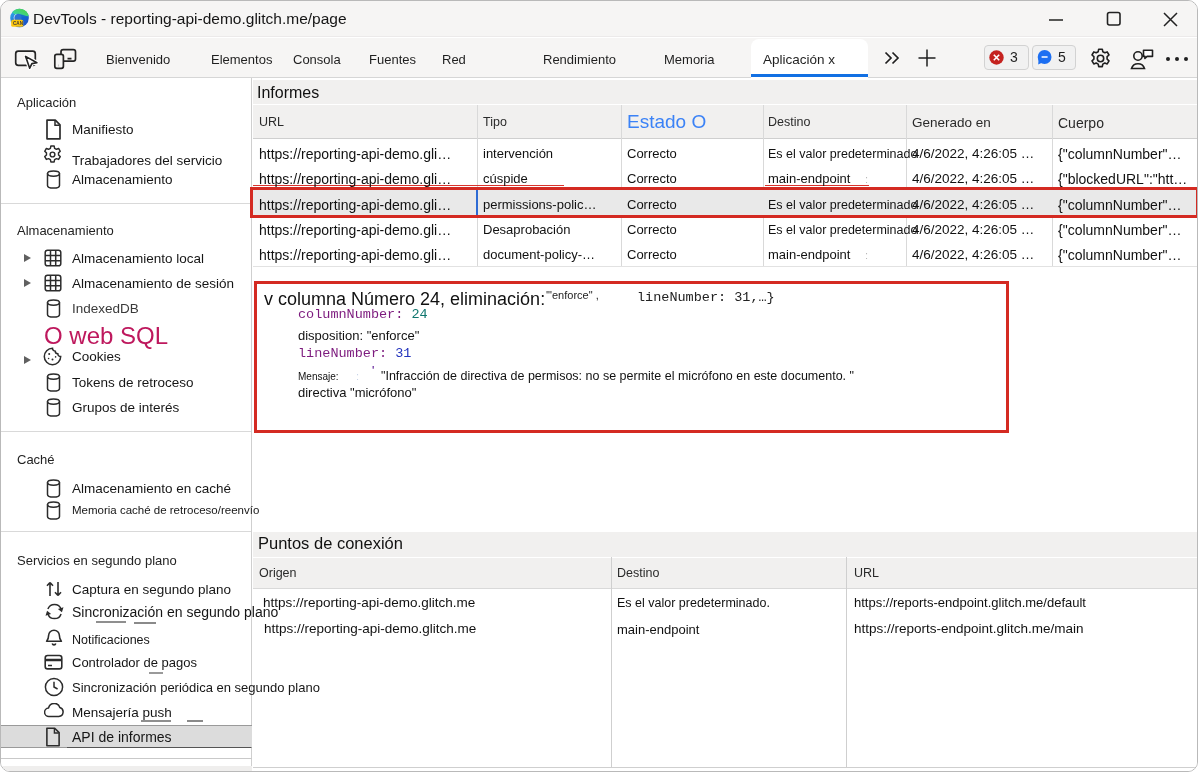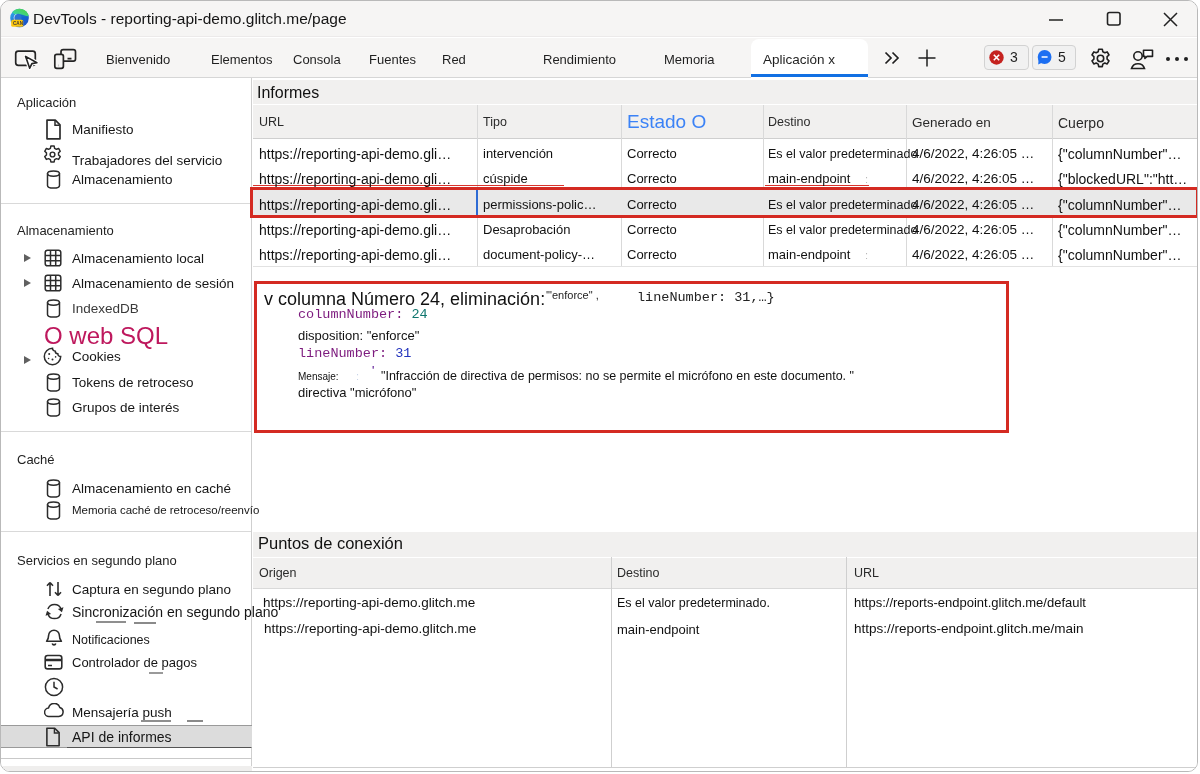--- a/index.html
+++ b/index.html
@@ -240,20 +240,21 @@
       <path d="M4 11.5 h4"></path>
     </g>
   </svg>
   <div class="sitem" style="top:654px;font-size:13px">Controlador de pagos</div>
   <svg class="icon" style="left:43px;top:676px" width="20" height="20" viewBox="0 0 20 20">
     <g stroke="#2c2c2c" stroke-width="1.5" fill="none">
       <circle cx="10" cy="10" r="8.6"></circle>
       <path d="M10 4.8 V10 l3.6 2"></path>
     </g>
   </svg>
+  <div class="sitem" style="top:679px;font-size:13px">Sincronización periódica en segundo plano</div>
   <svg class="icon" style="left:43px;top:702px" width="20" height="15" viewBox="0 0 20 15">
     <path d="M5.2 13.5 a4.3 4.3 0 0 1 -0.6-8.6 5.8 5.8 0 0 1 11.2-0.4 4.6 4.6 0 0 1 -1 9 Z" stroke="#2c2c2c" stroke-width="1.5" fill="none" stroke-linejoin="round"></path>
   </svg>
   <div class="sitem" style="top:704px;font-size:13.5px">Mensajería push</div>
   <div class="abs" style="left:0;top:724px;width:251px;height:23px;background:#dcdcdc;border-top:1px solid #9a9a9a;border-bottom:1px solid #9a9a9a"></div>
   <svg class="icon" style="left:44px;top:726px" width="16" height="20" viewBox="0 0 17 21">
     <path d="M2 1.2 h8.3 L15 5.9 V19.8 H2 Z" stroke="#2c2c2c" stroke-width="1.7" fill="none" stroke-linejoin="round"></path>
     <path d="M10 1.6 v4.6 h4.6" stroke="#2c2c2c" stroke-width="1.5" fill="none"></path>
   </svg>
   <div class="sitem" style="top:728px;font-size:14px">API de informes</div>

